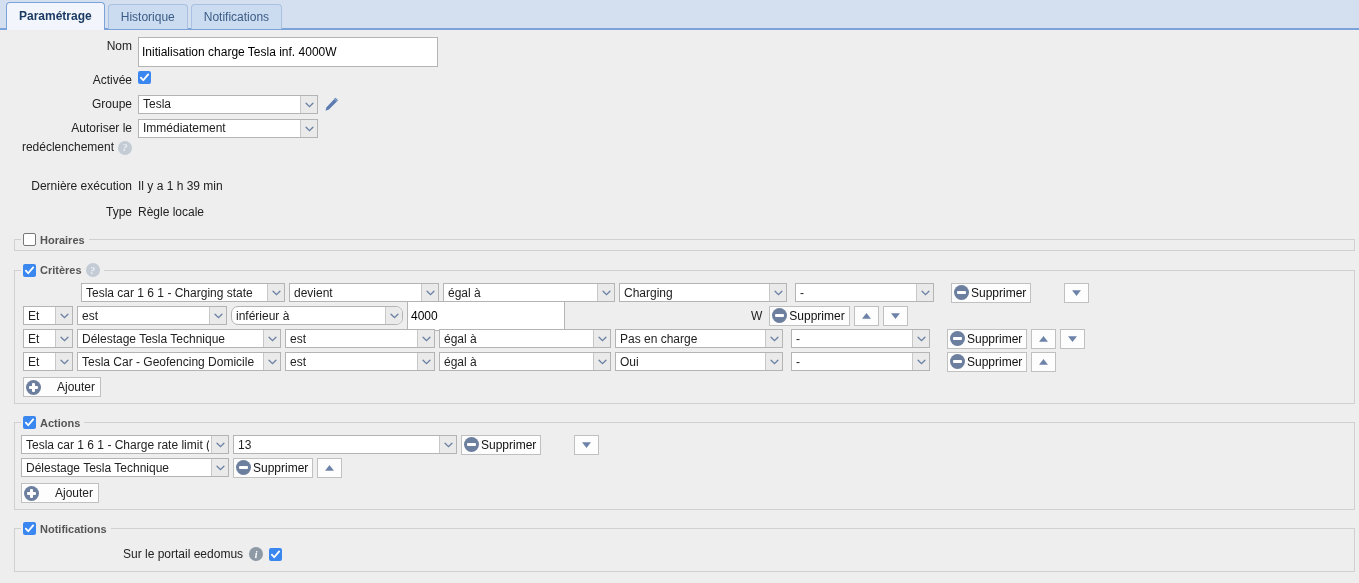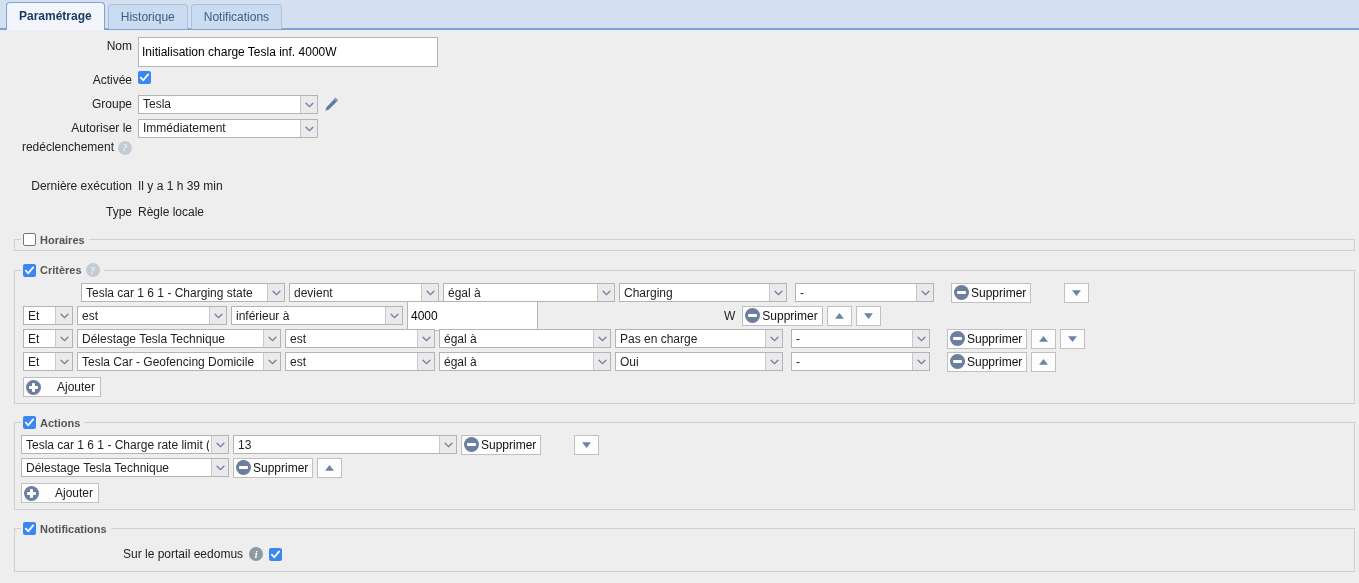--- a/index.html
+++ b/index.html
@@ -398,29 +398,29 @@
         </span>
     </span>
     <span class="sel" style="width:150px;">
       <span class="sel-txt">est</span>
       <span class="arrow">
           <svg width="9" height="6" viewBox="0 0 10 7">
             <path d="M1 1.4 L5 5.4 L9 1.4" stroke="#6c82a4" stroke-width="1.6" fill="none" stroke-linecap="round"></path>
           </svg>
         </span>
     </span>
-    <span class="sel" style="width:172px;">
+    <span class="sel" style="width:172px;border-radius:7px;">
       <span class="sel-txt">inférieur à</span>
       <span class="arrow">
           <svg width="9" height="6" viewBox="0 0 10 7">
             <path d="M1 1.4 L5 5.4 L9 1.4" stroke="#6c82a4" stroke-width="1.6" fill="none" stroke-linecap="round"></path>
           </svg>
         </span>
     </span>
-    <input class="txt" style="width: 131px;" value="4000">
+    <input class="txt" style="width: 158px;" value="4000">
     <span style="flex:0 0 177px;"></span>
     <span class="unit-w">W</span>
     <span class="btn">
       <span class="circ">
           <span class="bar"></span>
         </span>
       <span>Supprimer</span>
     </span>
     <span class="btn-arrow">
       <svg width="11" height="8" viewBox="0 0 12 9">

